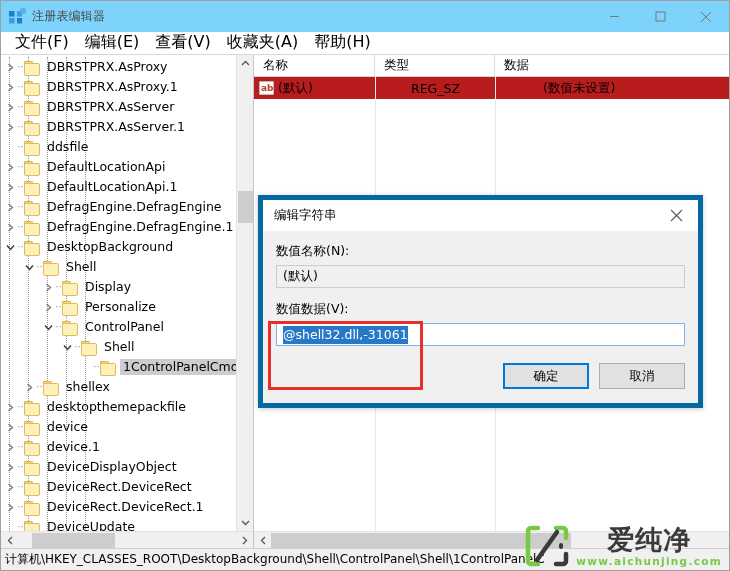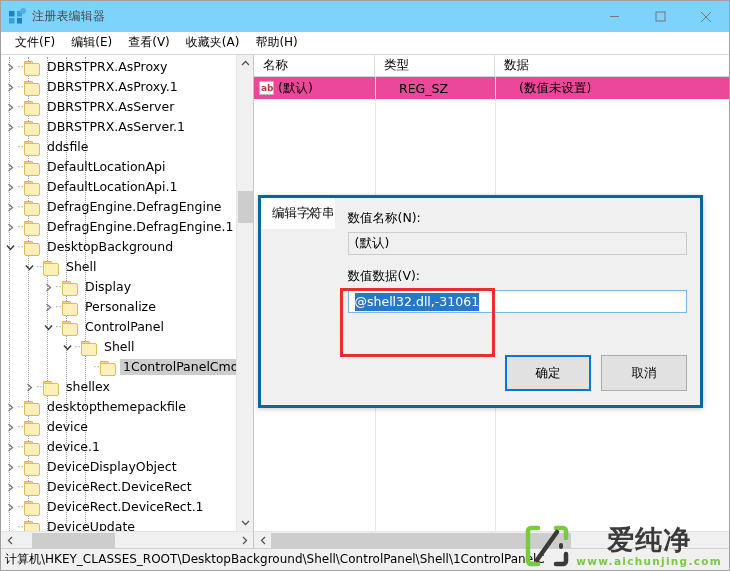--- a/index.html
+++ b/index.html
@@ -73,21 +73,21 @@
   .winbtn svg { display: block; }
 
   
   .menubar {
     height: 22px;
     display: flex;
     align-items: center;
     padding-left: 6px;
     background: #ffffff;
     flex: none;
-    font-size: 12px;
+    font-size: 16px;
     color: #000;
   }
   .menu-item {
     padding: 2px 8px 3px 8px;
     white-space: nowrap;
   }
 
   
   .content {
     flex: 1;
@@ -240,21 +240,22 @@
   .lh-cell.c3 { flex: 1; border-right: none; }
   .list-body {
     flex: 1;
     position: relative;
     overflow: hidden;
   }
   .lrow {
     height: 22px;
     display: flex;
     align-items: center;
-    background: #ec4899;
+    background: #b91c1c;
+    gap: 12px;
   }
   .lr-cell {
     font-size: 12.5px;
     display: flex; align-items: center;
     padding-left: 24px;
     height: 22px;
     white-space: nowrap;
   }
   .lr-cell.c1 { width: 121px; flex: none; padding-left: 5px; }
   .lr-cell.c2 { width: 120px; flex: none; }
@@ -281,24 +282,24 @@
     position: absolute; top: 0; bottom: 0;
     width: 1px; background: #e8e8e8;
   }
 
   
   .dialog {
     position: absolute;
     left: 257px; top: 140px;
     width: 445px; height: 213px;
     background: #f0f0f0;
-    border: 3px solid #0369a1;
+    border: 5px solid #0369a1;
     box-shadow: 0 1px 5px rgba(0,0,0,.22);
     display: flex;
-    flex-direction: row;
+    flex-direction: column;
     z-index: 20;
   }
   .dlg-title {
     height: 31px; flex: none;
     background: #ffffff;
     display: flex; align-items: center;
     position: relative;
     padding-left: 11px;
     font-size: 12.5px;
     color: #000;
@@ -347,21 +348,21 @@
     pointer-events: none;
     z-index: 5;
   }
   .dlg-buttons {
     position: absolute;
     right: 13px; bottom: 14px;
     display: flex;
     gap: 10px;
   }
   .dbtn {
-    width: 86px; height: 36px;
+    width: 86px; height: 26px;
     font-size: 12.5px;
     background: #e1e1e1;
     border: 1px solid #adadad;
     display: flex; align-items: center; justify-content: center;
     color: #000;
   }
   .dbtn.primary {
     border: 2px solid #0078d7;
     background: #e1e1e1;
   }

